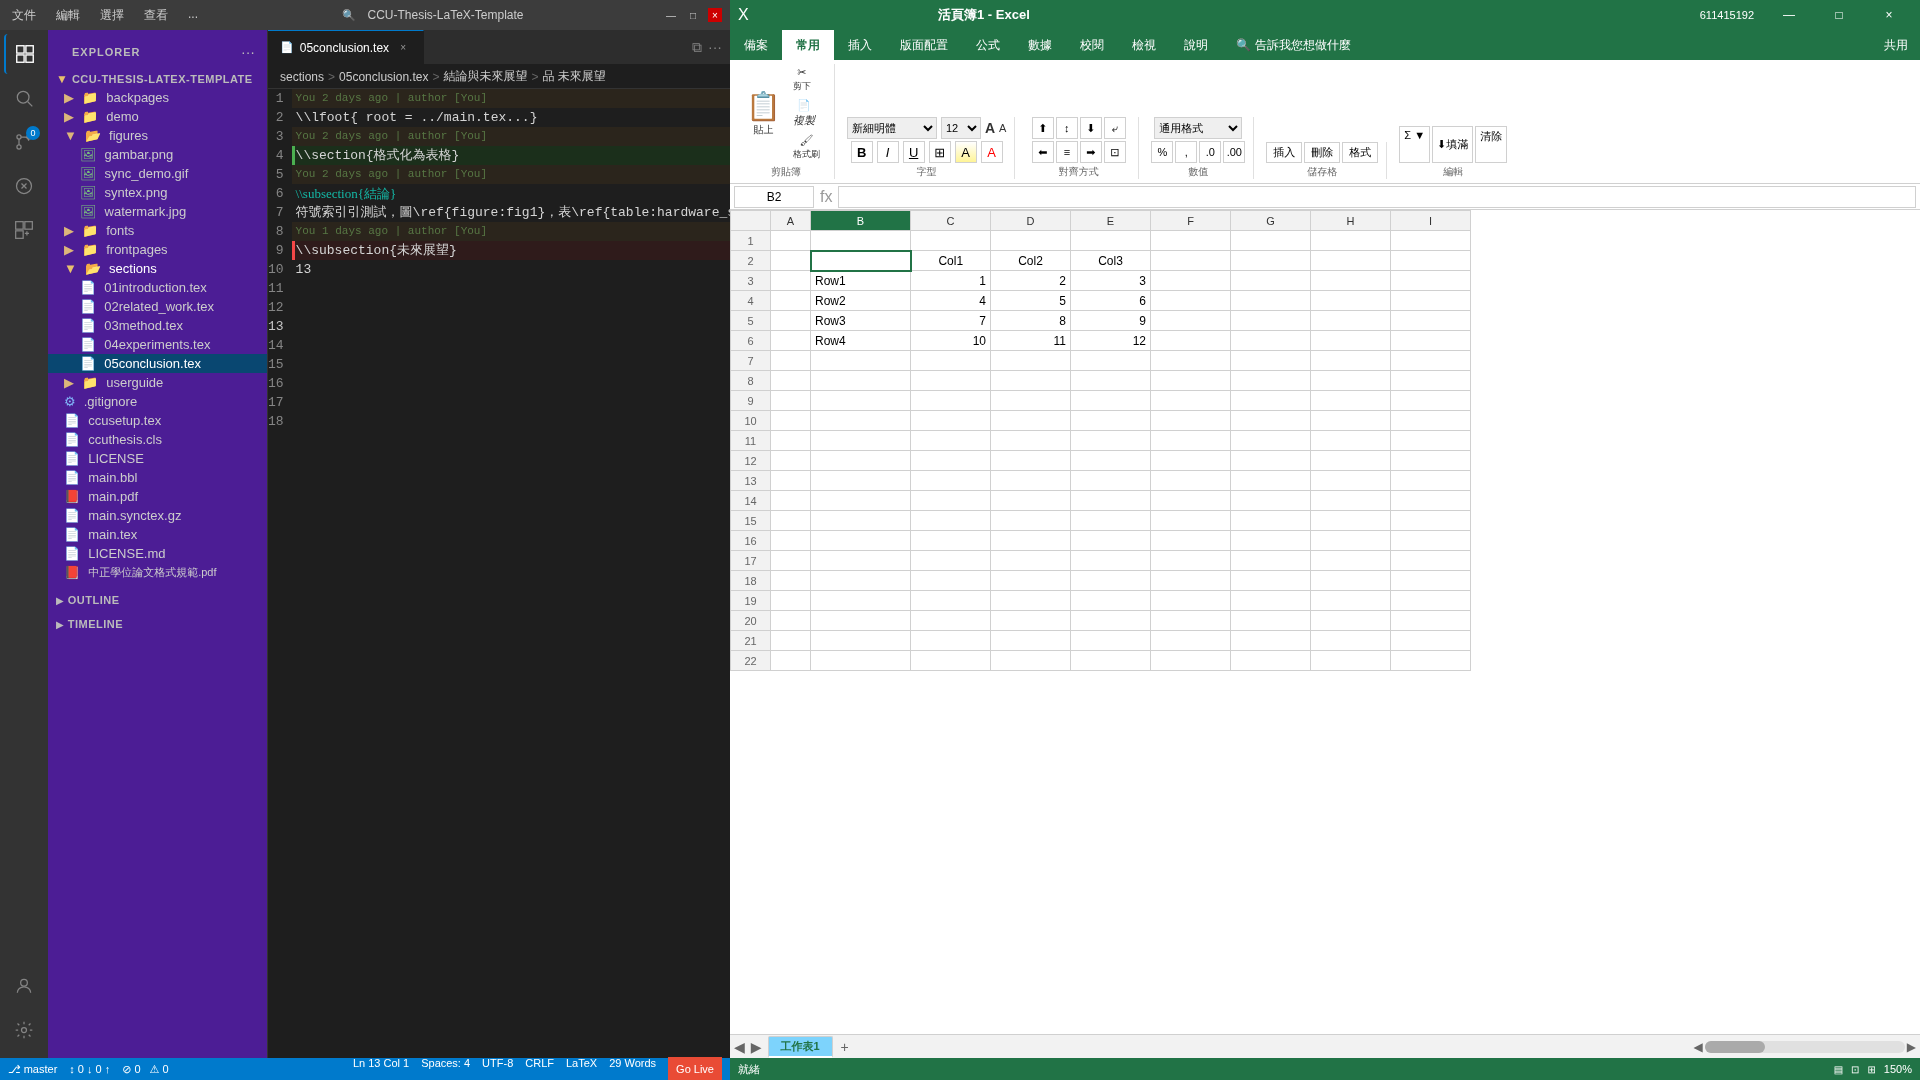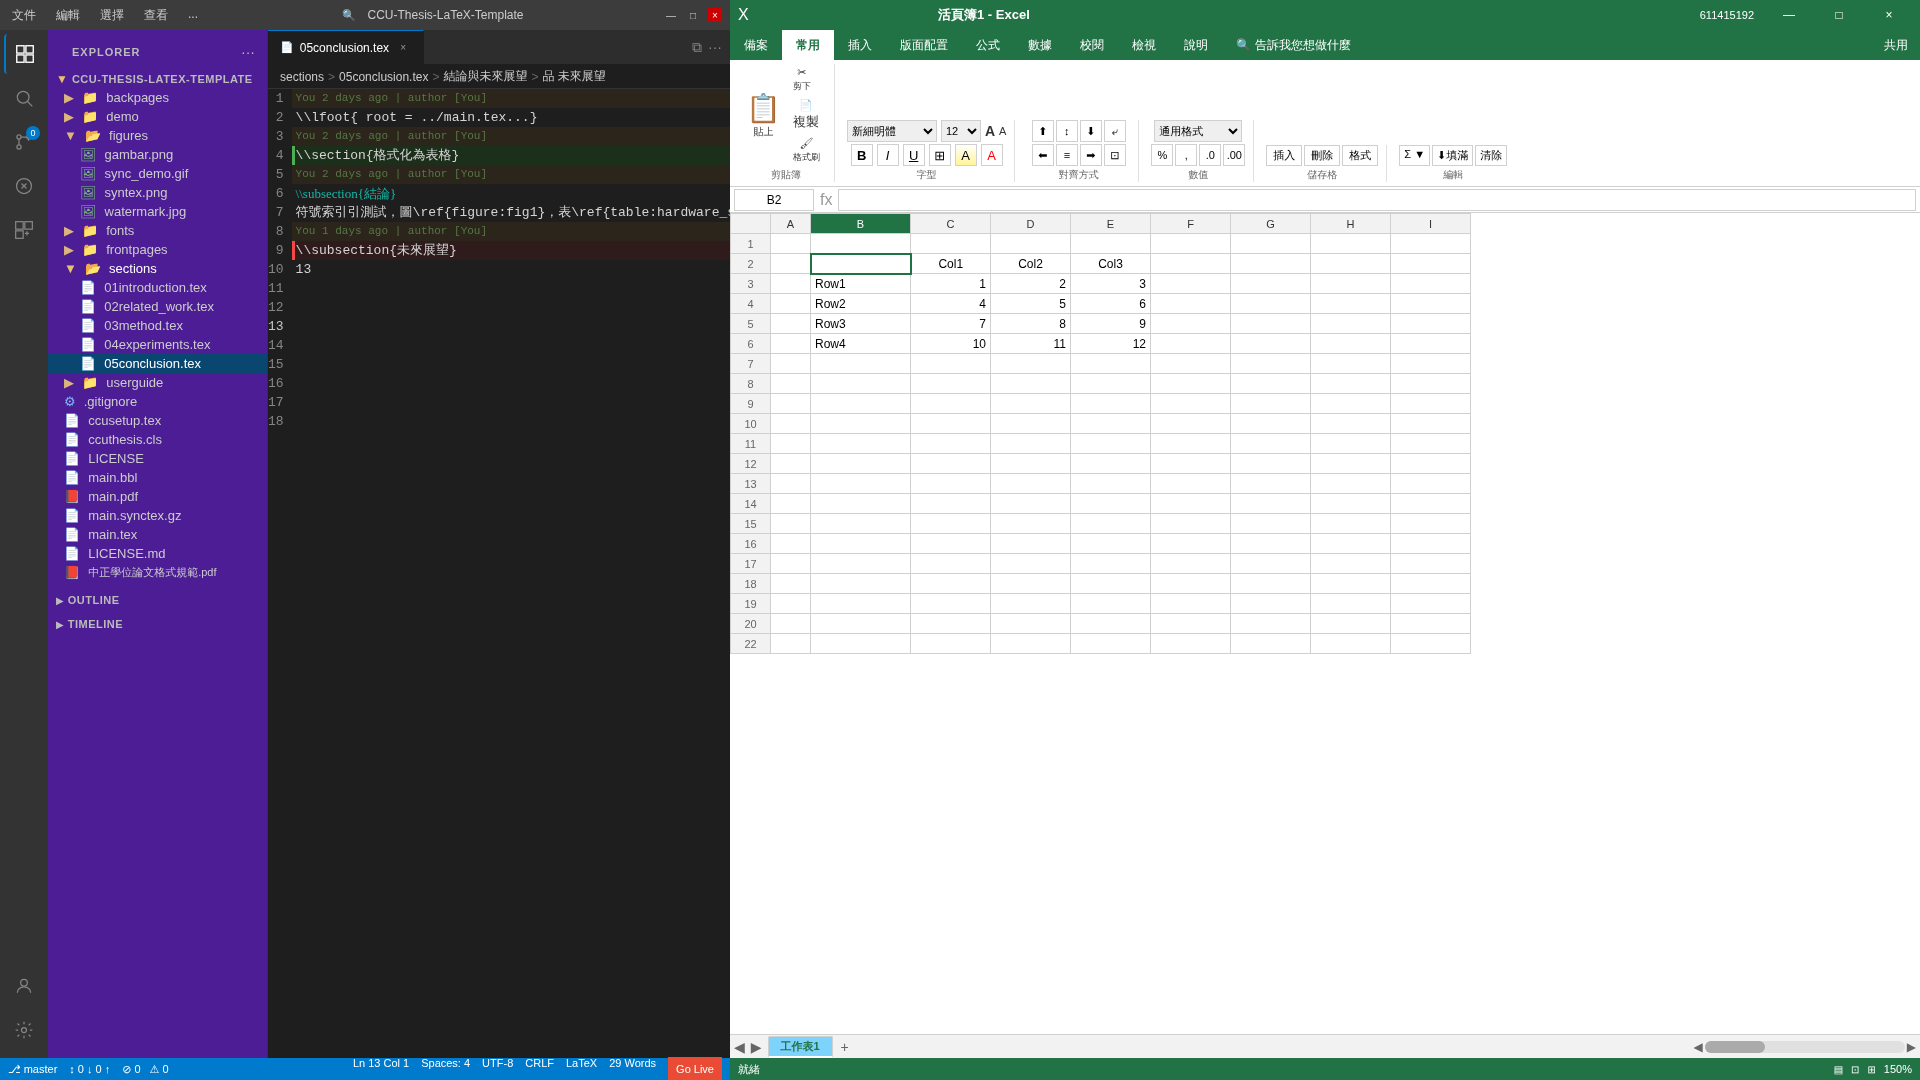--- a/index.html
+++ b/index.html
@@ -542,21 +542,21 @@
             <span style="font-size:28px;">📋</span>
             <span style="font-size:10px;color:#333;">貼上</span>
           </div>
           <div style="display:flex;flex-direction:column;align-items:flex-start;gap:2px;margin-left:4px;">
             <div class="xl-btn">
                 <span>✂</span>
                 <span style="font-size:9px;">剪下</span>
               </div>
             <div class="xl-btn">
                 <span>📄</span>
-                <span style="font-size:13px;">複製</span>
+                <span style="font-size:11px;font-style:italic;">複製</span>
               </div>
             <div class="xl-btn">
                 <span>🖌</span>
                 <span style="font-size:9px;">格式刷</span>
               </div>
           </div>
         </div>
         <div class="xl-ribbon-group-label">剪貼簿</div>
       </div>
 
@@ -619,21 +619,21 @@
           <span style="cursor:pointer;padding:2px 6px;font-size:11px;border:1px solid #d0d0d0;">插入</span>
           <span style="cursor:pointer;padding:2px 6px;font-size:11px;border:1px solid #d0d0d0;">刪除</span>
           <span style="cursor:pointer;padding:2px 6px;font-size:11px;border:1px solid #d0d0d0;">格式</span>
         </div>
         <div class="xl-ribbon-group-label">儲存格</div>
       </div>
 
       <div class="xl-ribbon-group" style="border-right:none;min-width:80px;">
         <div style="display:flex;gap:2px;flex-wrap:wrap;">
           <span style="cursor:pointer;padding:2px 4px;font-size:11px;border:1px solid #d0d0d0;">Σ ▼</span>
-          <span style="cursor:pointer;padding:2px 4px;font-size:11px;border:1px solid #d0d0d0;">⬇填滿</span>
+          <span style="cursor:pointer;padding:10px 4px;font-size:11px;border:1px solid #d0d0d0;">⬇填滿</span>
           <span style="cursor:pointer;padding:2px 4px;font-size:11px;border:1px solid #d0d0d0;">清除</span>
         </div>
         <div class="xl-ribbon-group-label">編輯</div>
       </div>
     </div>
   </div>
 
   <div class="xl-formulabar">
     <input class="xl-name-box" type="text" value="B2" style="">
     <span class="xl-formula-sep">fx</span>
@@ -892,20 +892,32 @@
               <td class="" style=""></td>
               <td class="" style=""></td>
               <td class="" style=""></td>
               <td class="" style=""></td>
               <td class="" style=""></td>
               <td class="" style=""></td>
               <td class="" style=""></td>
               <td class="" style=""></td>
             </tr>
             <tr>
+              <td class="xl-row-header">21</td>
+              <td class="" style=""></td>
+              <td class="" style=""></td>
+              <td class="" style=""></td>
+              <td class="" style=""></td>
+              <td class="" style=""></td>
+              <td class="" style=""></td>
+              <td class="" style=""></td>
+              <td class="" style=""></td>
+              <td class="" style=""></td>
+            </tr>
+            <tr>
               <td class="xl-row-header">22</td>
               <td class="" style=""></td>
               <td class="" style=""></td>
               <td class="" style=""></td>
               <td class="" style=""></td>
               <td class="" style=""></td>
               <td class="" style=""></td>
               <td class="" style=""></td>
               <td class="" style=""></td>
               <td class="" style=""></td>

